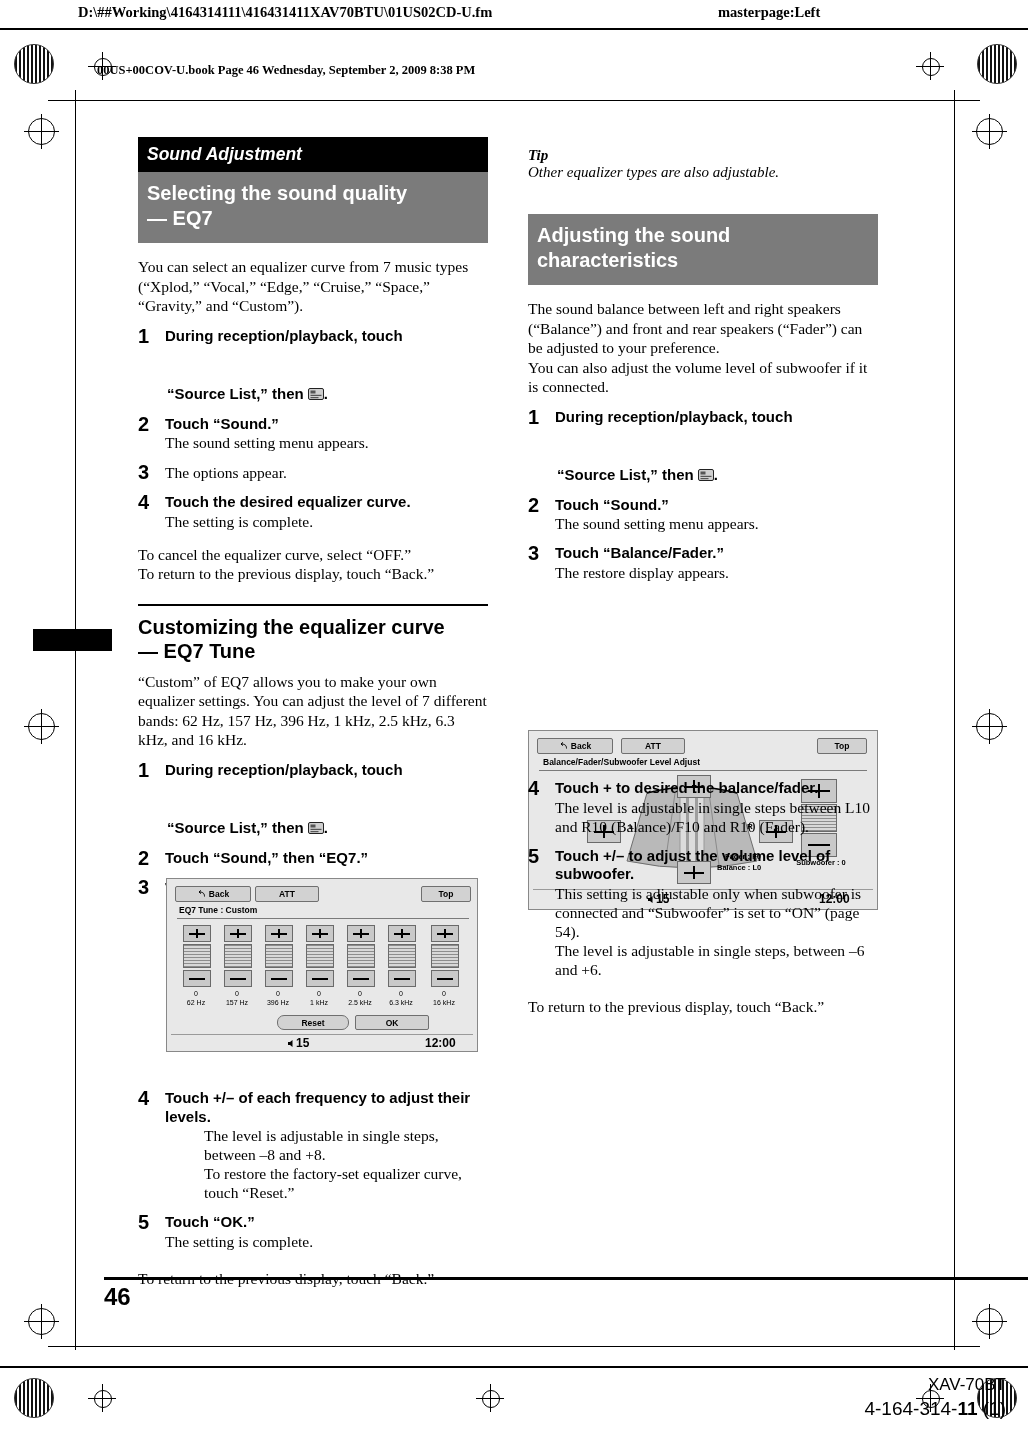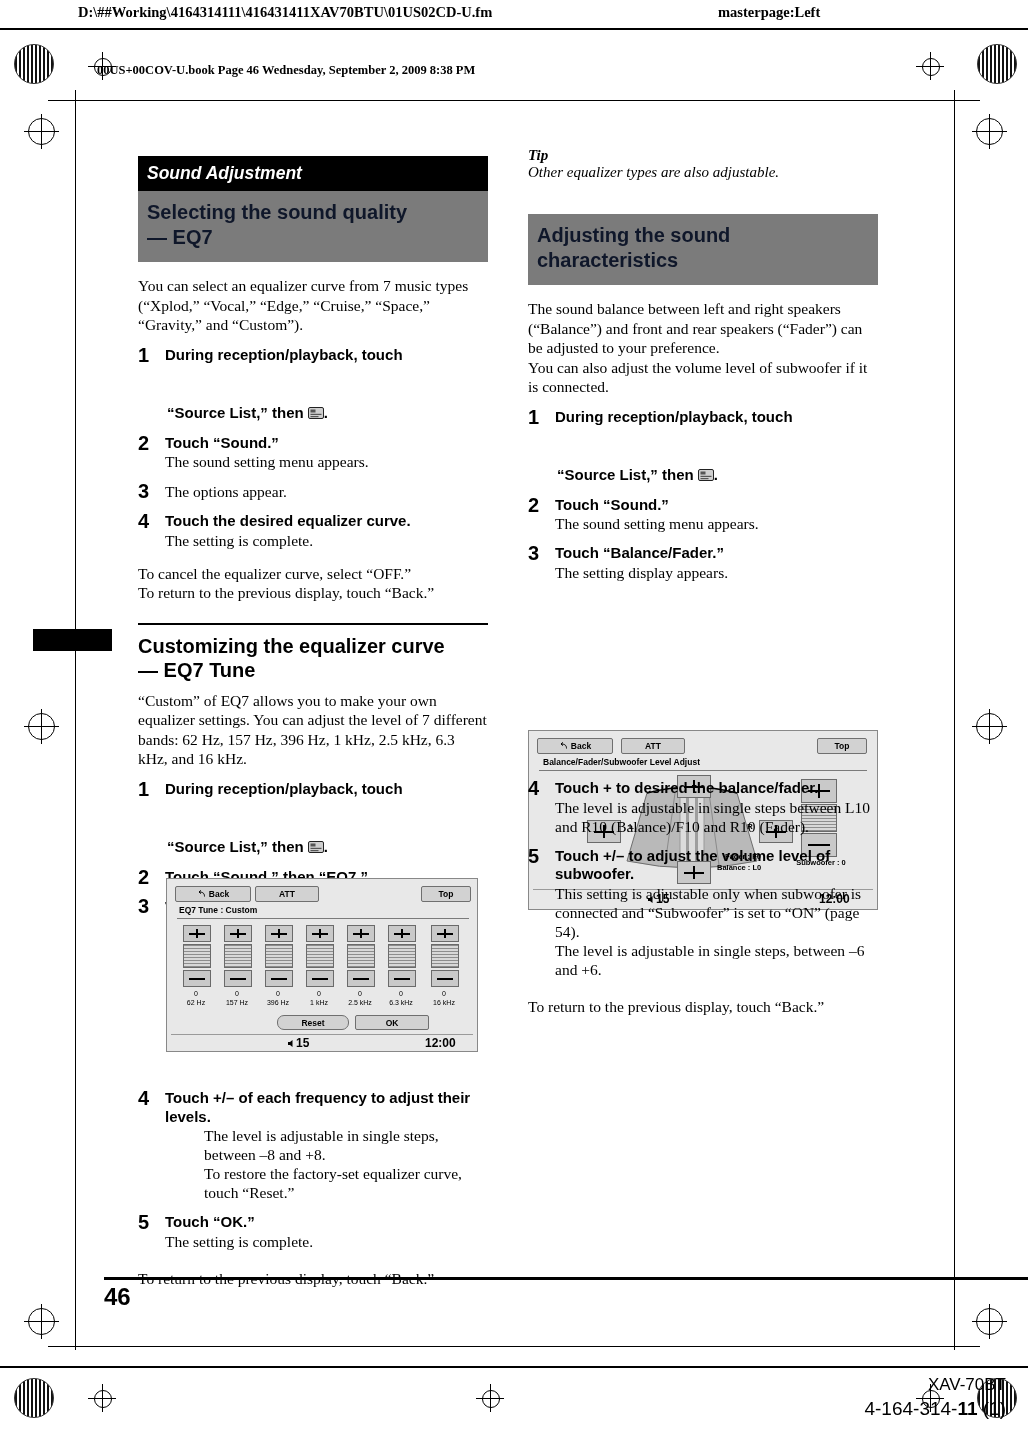--- a/index.html
+++ b/index.html
@@ -69,21 +69,21 @@
   .colR { left:528px; width:350px; }
 
   .black-bar {
     background:#000; color:#fff;
     font-family:"Liberation Sans", sans-serif;
     font-weight:bold; font-style:italic;
     font-size:17.5px;
     padding:7px 0 7px 9px;
   }
   .gray-bar {
-    background:#7b7b7b; color:#0f172a;
+    background:#7b7b7b; color:#ffffff;
     font-family:"Liberation Sans", sans-serif;
     font-weight:bold;
     font-size:20px;
     line-height:25px;
     padding:9px 0 10px 9px;
   }
   .gray-bar.two { padding-bottom:12px; }
 
   p.body {
     font-family:"Liberation Serif", serif;
@@ -245,21 +245,21 @@
 
   <div class="tickline" style="left:75px;top:90px;width:1px;height:1260px;"></div>
   <div class="tickline" style="left:954px;top:90px;width:1px;height:1260px;"></div>
   <div class="tickline" style="left:48px;top:100px;width:932px;height:1px;"></div>
   <div class="tickline" style="left:48px;top:1346px;width:932px;height:1px;"></div>
 
   <div class="sideblack"></div>
 
   <div class="bookline">00US+00COV-U.book  Page 46  Wednesday, September 2, 2009  8:38 PM</div>
 
-  <div class="col colL" style="top:156px;">
+  <div class="col colL" style="top:137px;">
 
     <div class="black-bar">Sound Adjustment</div>
 
     <div class="gray-bar two" style="white-space:pre-line;">Selecting the sound quality
 — EQ7</div>
 
     <div class="sp14"></div>
     <p class="body">You can select an equalizer curve from 7 music types (“Xplod,” “Vocal,” “Edge,” “Cruise,” “Space,” “Gravity,” and “Custom”).</p>
 
     <div class="step">
@@ -469,21 +469,21 @@
 
     <div class="step">
       <span class="num">2</span>
       <span class="title">Touch “Sound.”</span>
       <span class="desc">The sound setting menu appears.</span>
     </div>
 
     <div class="step">
       <span class="num">3</span>
       <span class="title">Touch “Balance/Fader.”</span>
-      <span class="desc">The setting display appears.</span>
+      <span class="desc">The restore display appears.</span>
     </div>
   </div>
 
   <div class="screen" style="left:528px;top:556px;width:348px;height:178px;">
     <div class="scr-btn" style="left:8px;top:7px;width:74px;height:14px;">
       <svg width="9" height="8" viewBox="0 0 9 8" style="margin-right:3px;">
         <path d="M7.5 6.5 C7.5 3 5.5 2 2 2 M2 2 L4 0.4 M2 2 L4 3.6" stroke="#000" fill="none" stroke-width="1"></path>
       </svg>
       <span>Back</span>
     </div>

